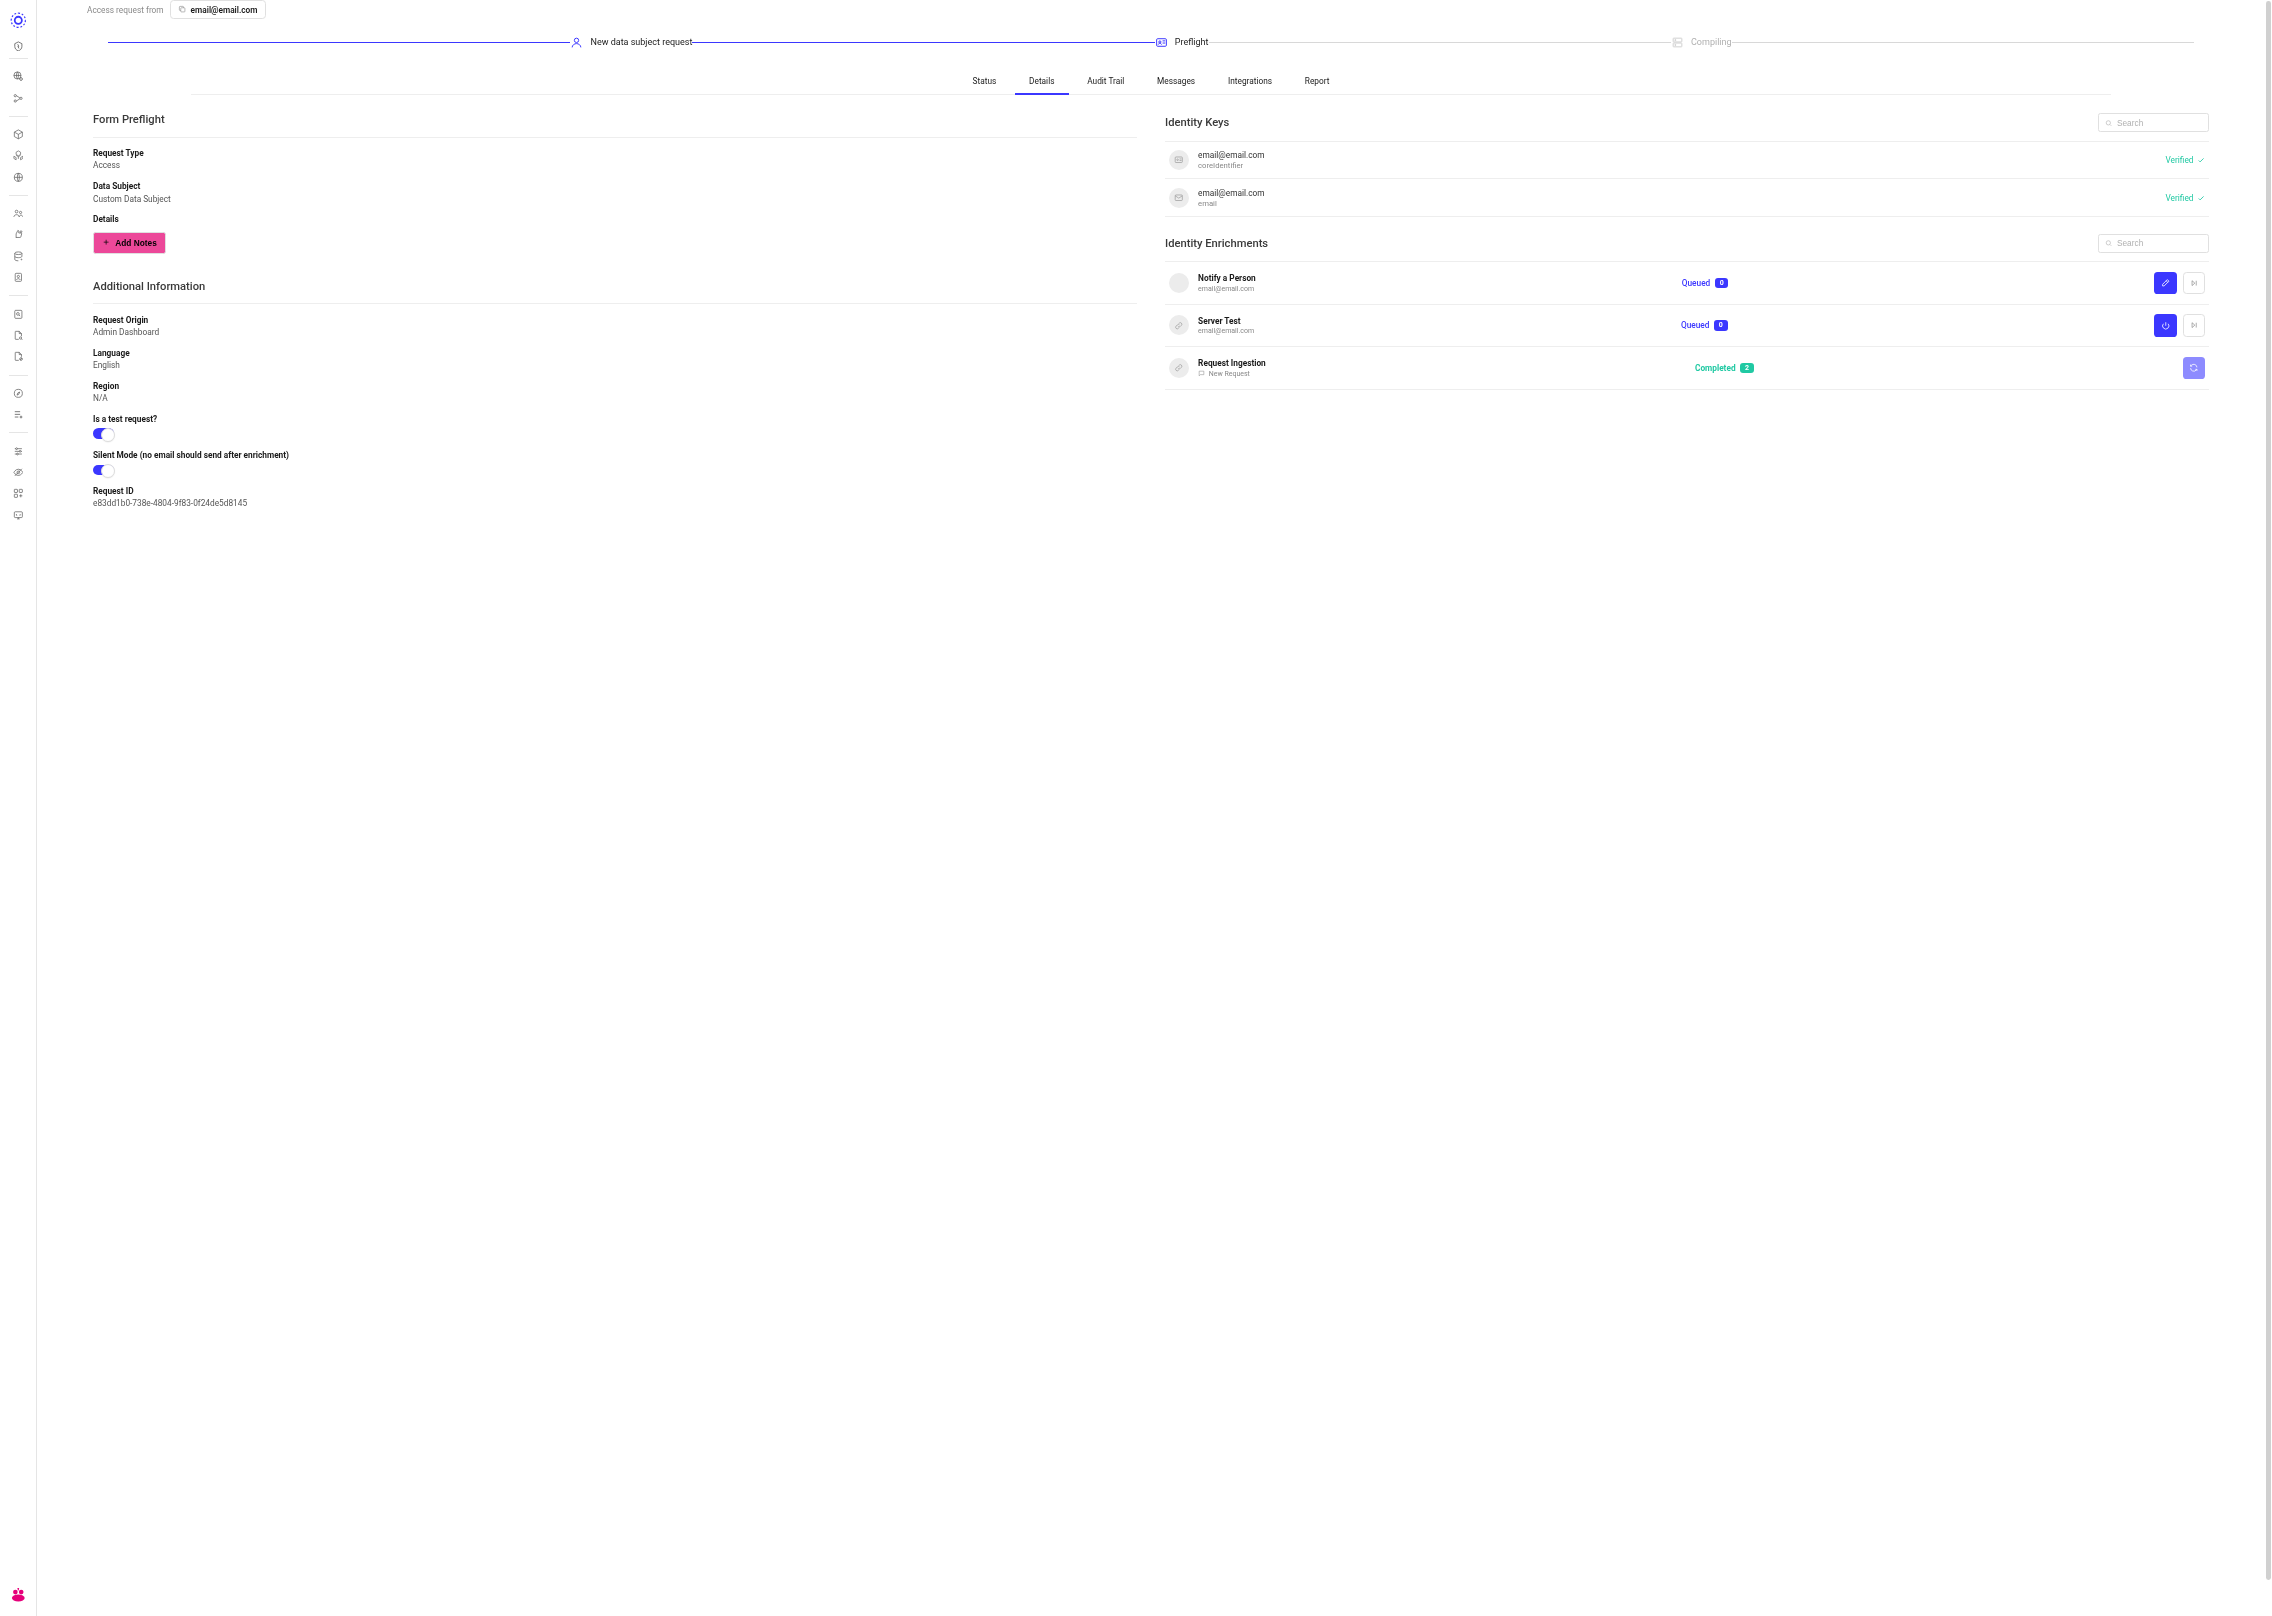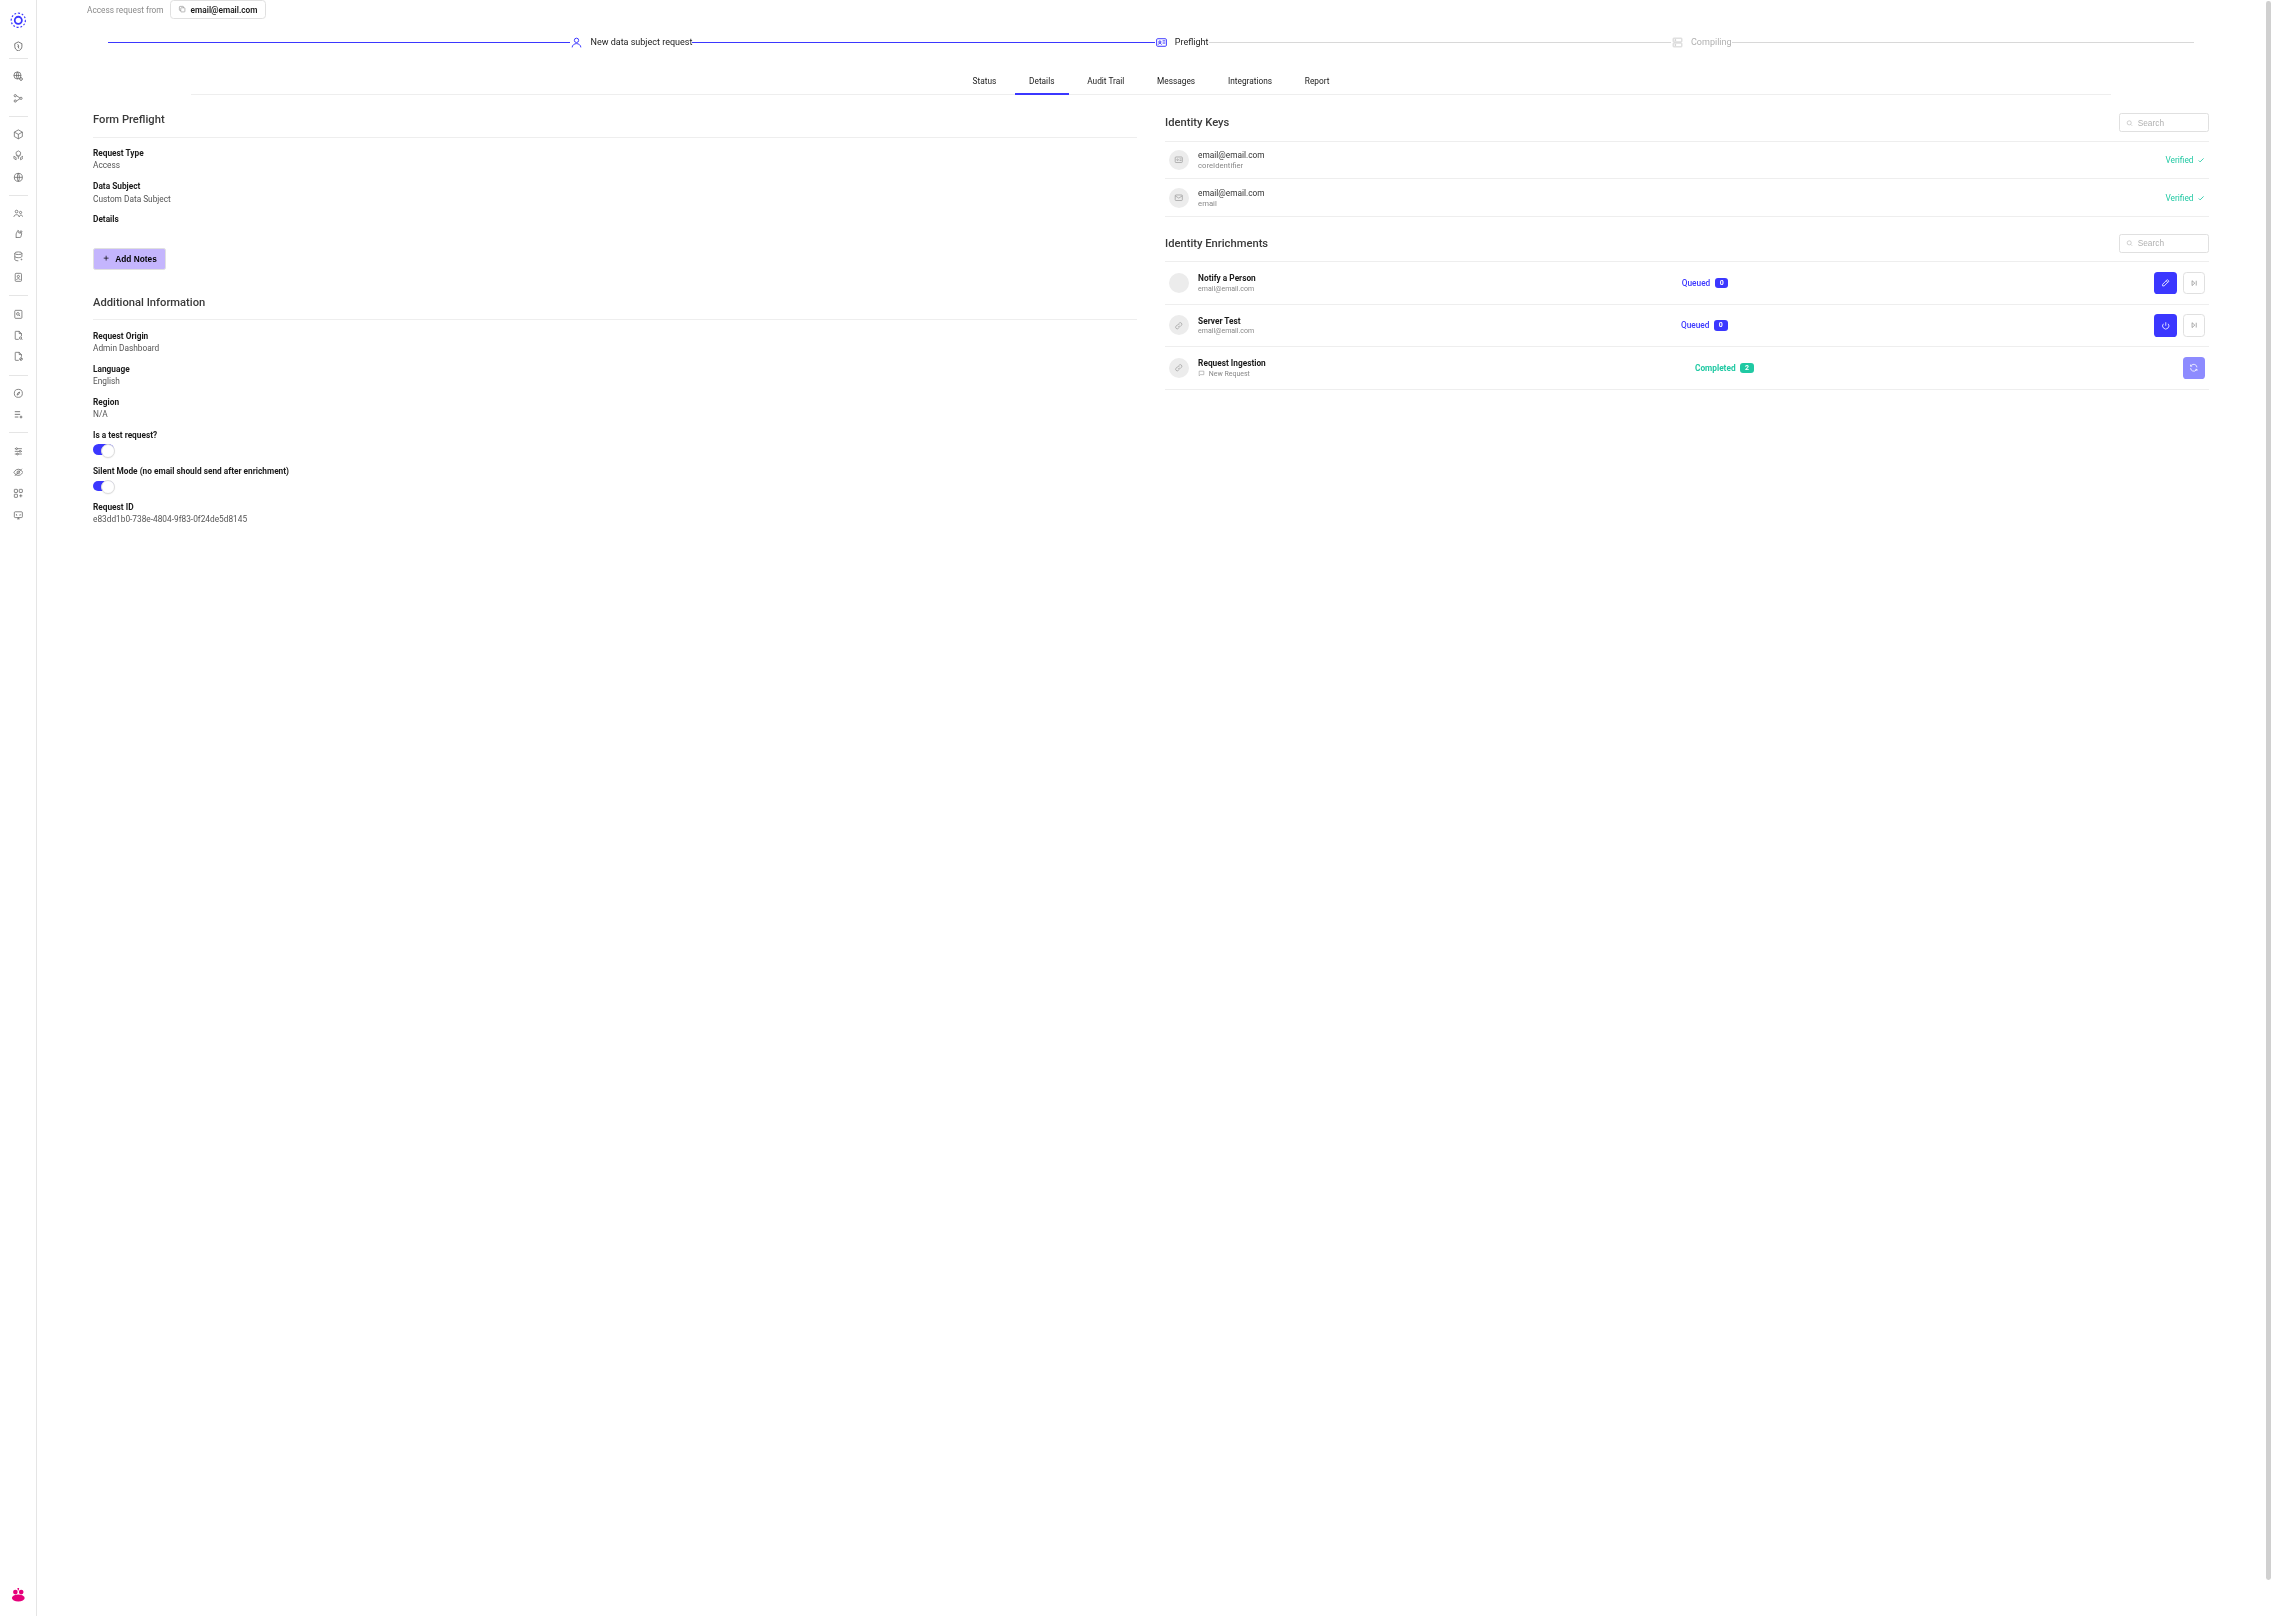--- a/index.html
+++ b/index.html
@@ -50,29 +50,29 @@
 
 .content { display: flex; gap: 28px; padding: 0 56px 24px; }
 .col { flex: 1; min-width: 0; }
 
 .section-title { font-size: 11.2px; font-weight: 500; color: #3a3a3a; margin-bottom: 10.7px; }
 .section-hr { height: 0.6px; background: #eee; margin: 0 0 10.7px; }
 
 .field-label { font-weight: 700; font-size: 8.3px; margin-top: 10.7px; }
 .field-value { color: #555; margin-top: 2.4px; font-size: 8.3px; }
 
-.add-notes-btn { margin-top: 24px; display: inline-flex; align-items: flex-start; gap: 4.7px; border: 0.6px solid #e0e0e0; border-radius: 2.4px; padding: 4.7px 8.3px; font-weight: 700; cursor: pointer; background: #c4b5fd; font-size: 8.3px; }
+.add-notes-btn { margin-top: 8px; display: inline-flex; align-items: flex-start; gap: 4.7px; border: 0.6px solid #e0e0e0; border-radius: 2.4px; padding: 4.7px 8.3px; font-weight: 700; cursor: pointer; background: #ec4899; font-size: 8.3px; }
 
 
 .toggle { width: 21px; height: 10.7px; background: #3b37ff; border-radius: 6px; position: relative; margin-top: 4.7px; cursor: pointer; }
 .toggle::after { content:""; position:absolute; right:-0.6px; top:-0.6px; width:12px; height:12px; background:#fff; border:0.6px solid #ddd; border-radius:50%; box-shadow: 0 0.6px 1.2px rgba(0,0,0,0.08); }
 
 
 .section-head-row { display: flex; justify-content: space-between; align-items: center; margin-bottom: 8.3px; }
-.search-box { display: flex; align-items: center; gap: 4.7px; border: 0.6px solid #e0e0e0; border-radius: 2.4px; padding: 3.6px 6px; width: 90px; color: #b0b0b0; }
+.search-box { display: flex; align-items: center; gap: 4.7px; border: 0.6px solid #e0e0e0; border-radius: 2.4px; padding: 3.6px 6px; width: 111px; color: #b0b0b0; }
 .search-box input { border: none; outline: none; font-size: 8.3px; width: 100%; color: #333; }
 .search-box input::placeholder { color: #b0b0b0; }
 
 .id-row { display: flex; align-items: center; justify-content: space-between; padding: 8.3px 3.6px; border-bottom: 0.6px solid #eee; }
 .id-row:first-of-type { border-top: 0.6px solid #eee; }
 .id-left { display: flex; align-items: center; gap: 9.5px; }
 .id-icon { width: 20px; height: 20px; border-radius: 50%; background: #ececec; display: flex; align-items: center; justify-content: center; color: #9a9a9a; }
 .id-texts .primary { font-size: 8.3px; color: #333; }
 .id-texts .secondary { font-size: 7.7px; color: #888; margin-top: 1.2px; }
 .verified { color: #20c9a3; font-size: 8.3px; display: flex; align-items: center; gap: 3.6px; }

